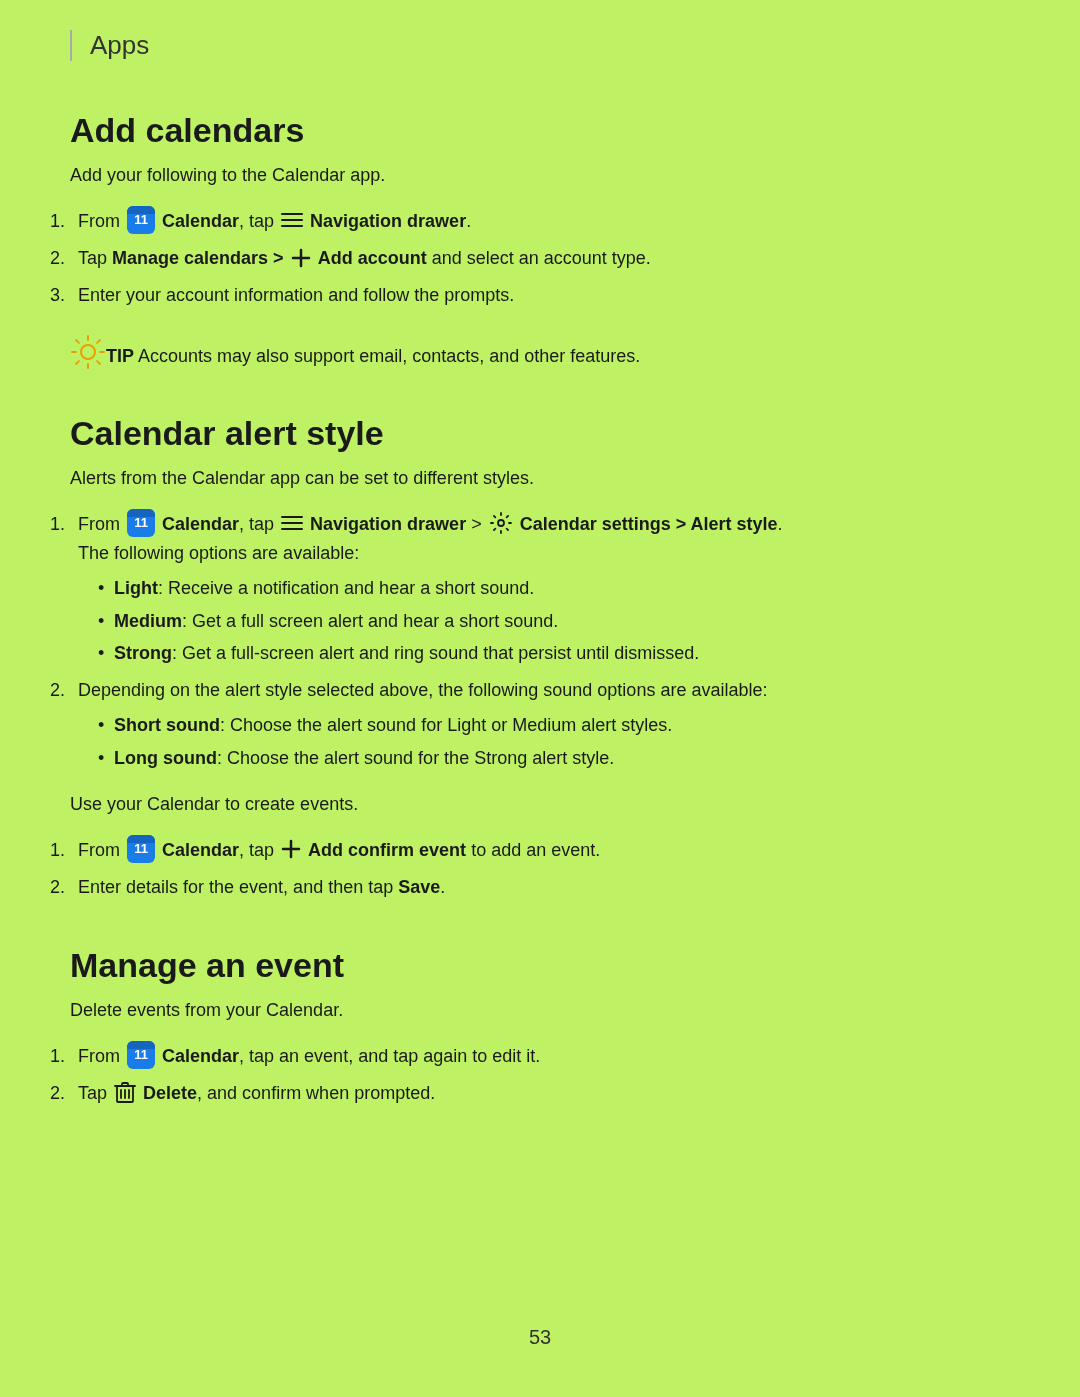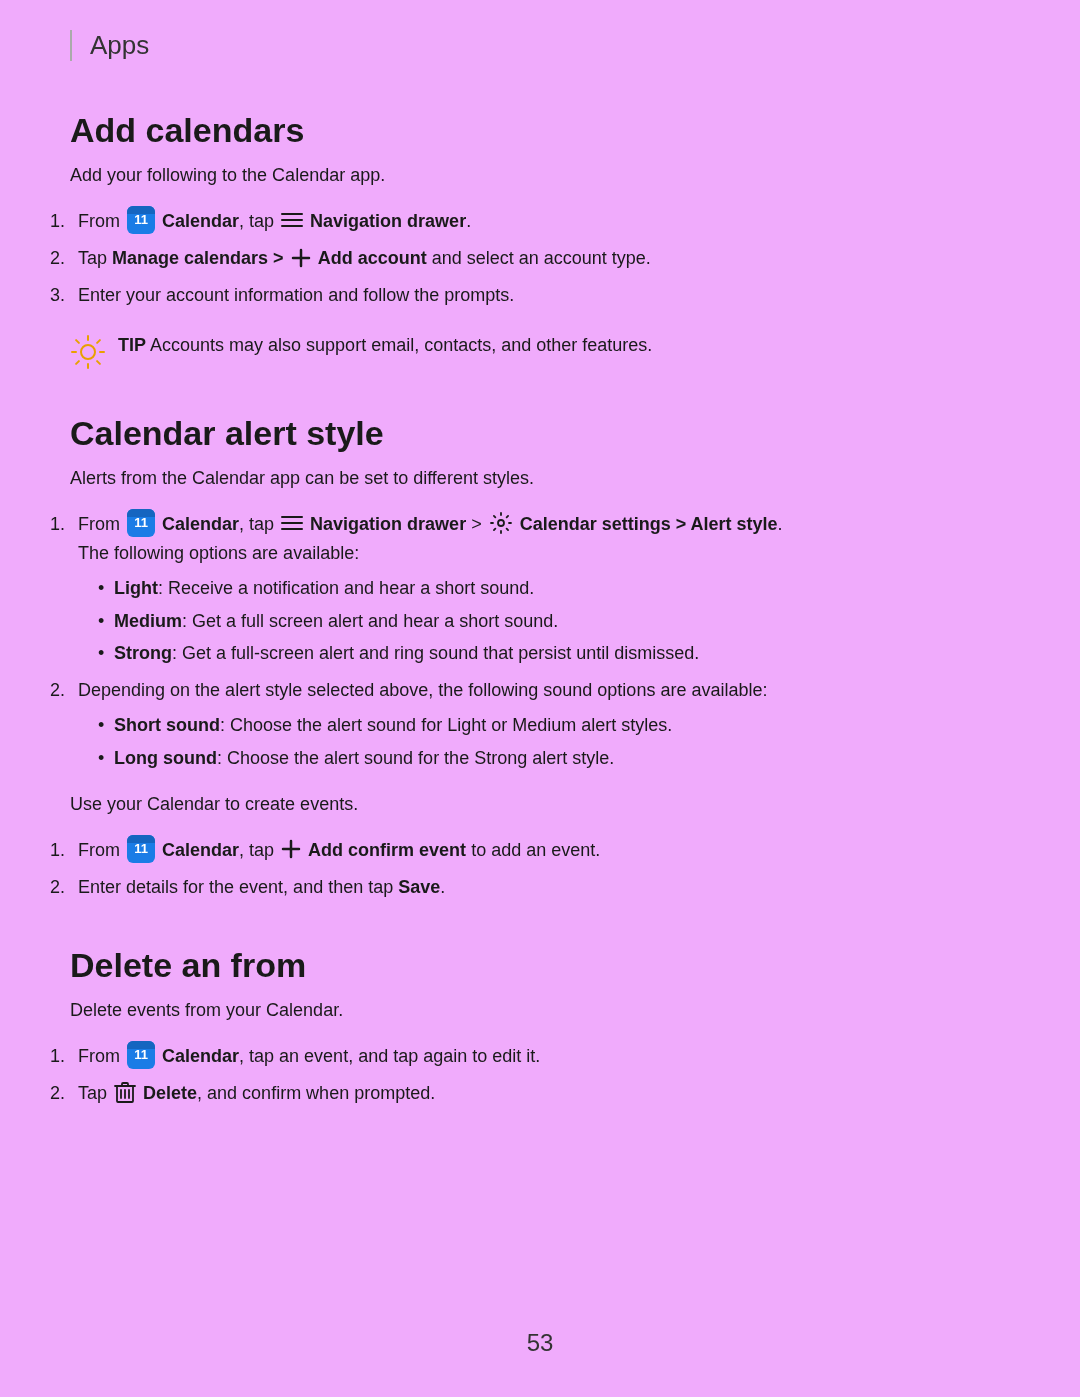--- a/index.html
+++ b/index.html
@@ -15,21 +15,21 @@
       color: #1a1a1a;
       width: 1080px;
       min-height: 1397px;
       padding: 0;
       position: relative;
     }
 
     .page-container {
       width: 1080px;
       min-height: 1397px;
-      background: #f0abfc;
+      background: #bef264;
       padding: 20px 42px 80px 70px;
       position: relative;
     }
 
     
     .page-header {
       border-left: 2px solid #aaaaaa;
       padding-left: 18px;
       margin-bottom: 50px;
       margin-top: 10px;
@@ -101,22 +101,22 @@
     }
 
     
     .bold {
       font-weight: 700;
     }
 
     
     .tip-box {
       display: flex;
-      align-items: flex-start;
-      gap: 12px;
+      align-items: flex-end;
+      gap: 0;
       margin: 22px 0 10px 0;
     }
 
     .tip-icon {
       flex-shrink: 0;
       width: 36px;
       height: 36px;
       margin-top: 2px;
     }
 
@@ -217,24 +217,24 @@
       height: 24px;
       margin: 0 2px;
       position: relative;
       top: -2px;
     }
 
     
     .page-number {
       text-align: center;
       font-family: 'Arial', sans-serif;
-      font-size: 24px;
+      font-size: 20px;
       color: #333333;
       position: absolute;
-      bottom: 40px;
+      bottom: 48px;
       left: 0;
       right: 0;
     }
   </style>
 </head>
 <body>
 
 <div class="page-container">
 
   <div class="page-header">
@@ -337,21 +337,21 @@
         </svg>
         <span class="bold"> Add confirm event</span> to add an event.
       </li>
       <li>
         Enter details for the event, and then tap <span class="bold">Save</span>.
       </li>
     </ol>
   </section>
 
   <section>
-    <h2 class="section-heading">Delete an from</h2>
+    <h2 class="section-heading">Manage an event</h2>
     <p class="section-intro">Delete events from your Calendar.</p>
     <ol class="steps">
       <li>
         From
         <span class="calendar-icon"></span>
         <span class="bold"> Calendar</span>, tap an event, and tap again to edit it.
       </li>
       <li>
         Tap
         

